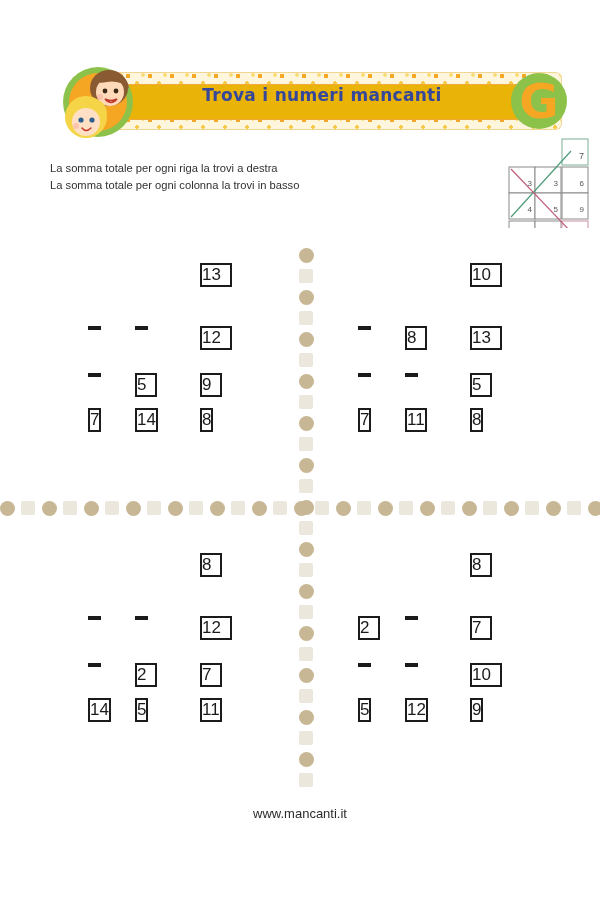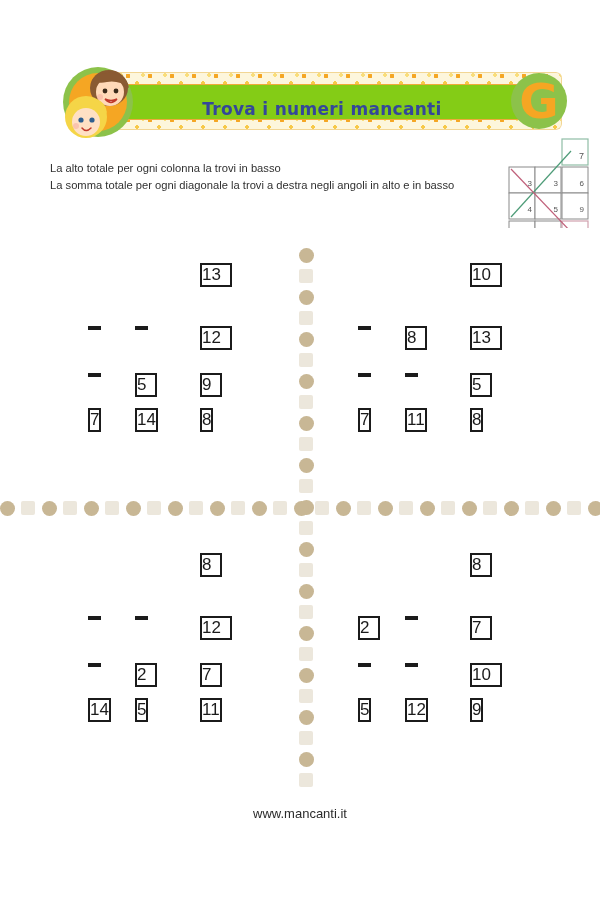--- a/index.html
+++ b/index.html
@@ -38,25 +38,25 @@
       radial-gradient(circle at 19px 3px, #f9dd7a 1.6px, transparent 1.9px);
     background-size: 22px 22px, 22px 22px, 22px 22px, 22px 22px;
     box-shadow: inset 0 0 0 1px #f2d694;
   }
   #title-box {
     position: absolute;
     left: 66px;
     top: 22px;
     width: 406px;
     height: 34px;
-    background: #84cc16;
+    background: #eab308;
     border: 1.5px solid #f0a93a;
     border-radius: 3px;
     display: flex;
-    align-items: flex-end;
+    align-items: flex-start;
     justify-content: center;
   }
   #title-text {
     font-family: "DejaVu Sans", sans-serif;
     font-weight: bold;
     font-size: 17px;
     letter-spacing: 0.3px;
     color: #34479a;
     white-space: nowrap;
   }
@@ -202,22 +202,22 @@
     </g>
   </svg>
 
   <svg id="brand-logo" viewBox="0 0 70 70">
     <circle cx="35" cy="35" r="28" fill="#8cc24a"></circle>
     <text x="35" y="52" text-anchor="middle" font-family="DejaVu Sans, sans-serif" font-size="48" font-weight="bold" fill="#f5a623">G</text>
   </svg>
 </div>
 
 <div id="instructions">
-  <div class="instruction-line">La alto totale per ogni colonna la trovi in basso</div>
-  <div class="instruction-line">La somma totale per ogni diagonale la trovi a destra negli angoli in alto e in basso</div>
+  <div class="instruction-line">La somma totale per ogni riga la trovi a destra</div>
+  <div class="instruction-line">La somma totale per ogni colonna la trovi in basso</div>
 </div>
 
 <svg id="example-diagram" viewBox="0 0 82 90">
 
   <rect x="54" y="1" width="26" height="26" fill="#ffffff" stroke="#8fbda6" stroke-width="1.2"></rect>
   <text x="76" y="21" text-anchor="end" font-family="Liberation Sans, sans-serif" font-size="9" fill="#555">7</text>
 
   <rect x="1" y="29" width="26" height="26" fill="#ffffff" stroke="#8a8a8a" stroke-width="1"></rect>
   <rect x="27" y="29" width="26" height="26" fill="#ffffff" stroke="#8a8a8a" stroke-width="1"></rect>
   <rect x="1" y="55" width="26" height="26" fill="#ffffff" stroke="#8a8a8a" stroke-width="1"></rect>

